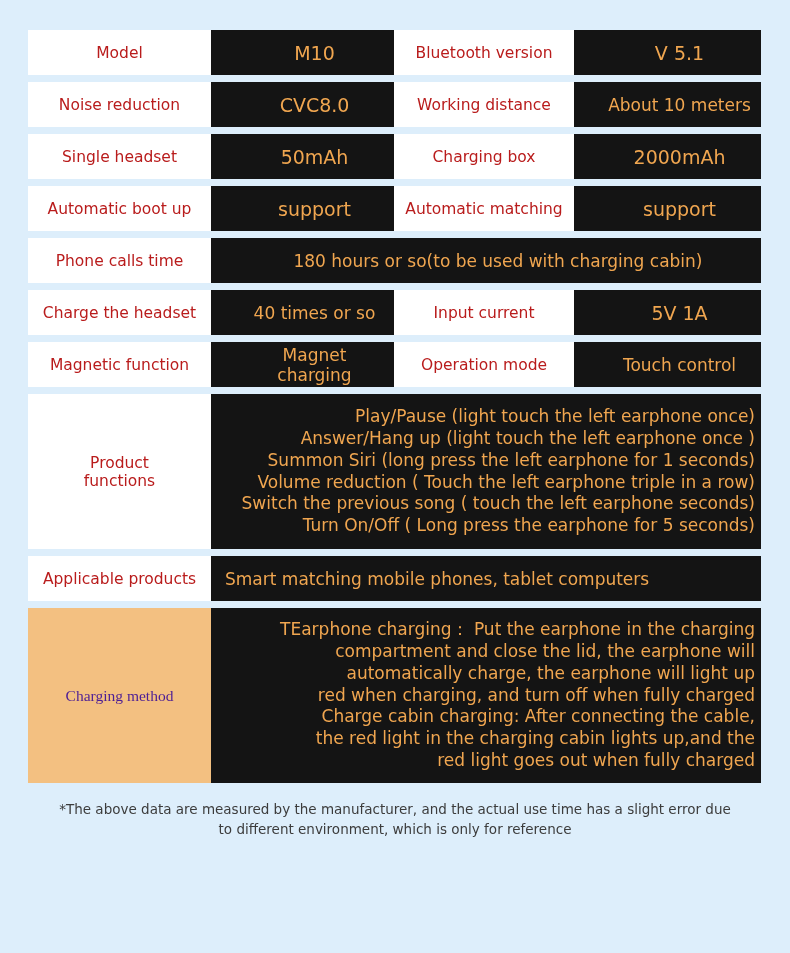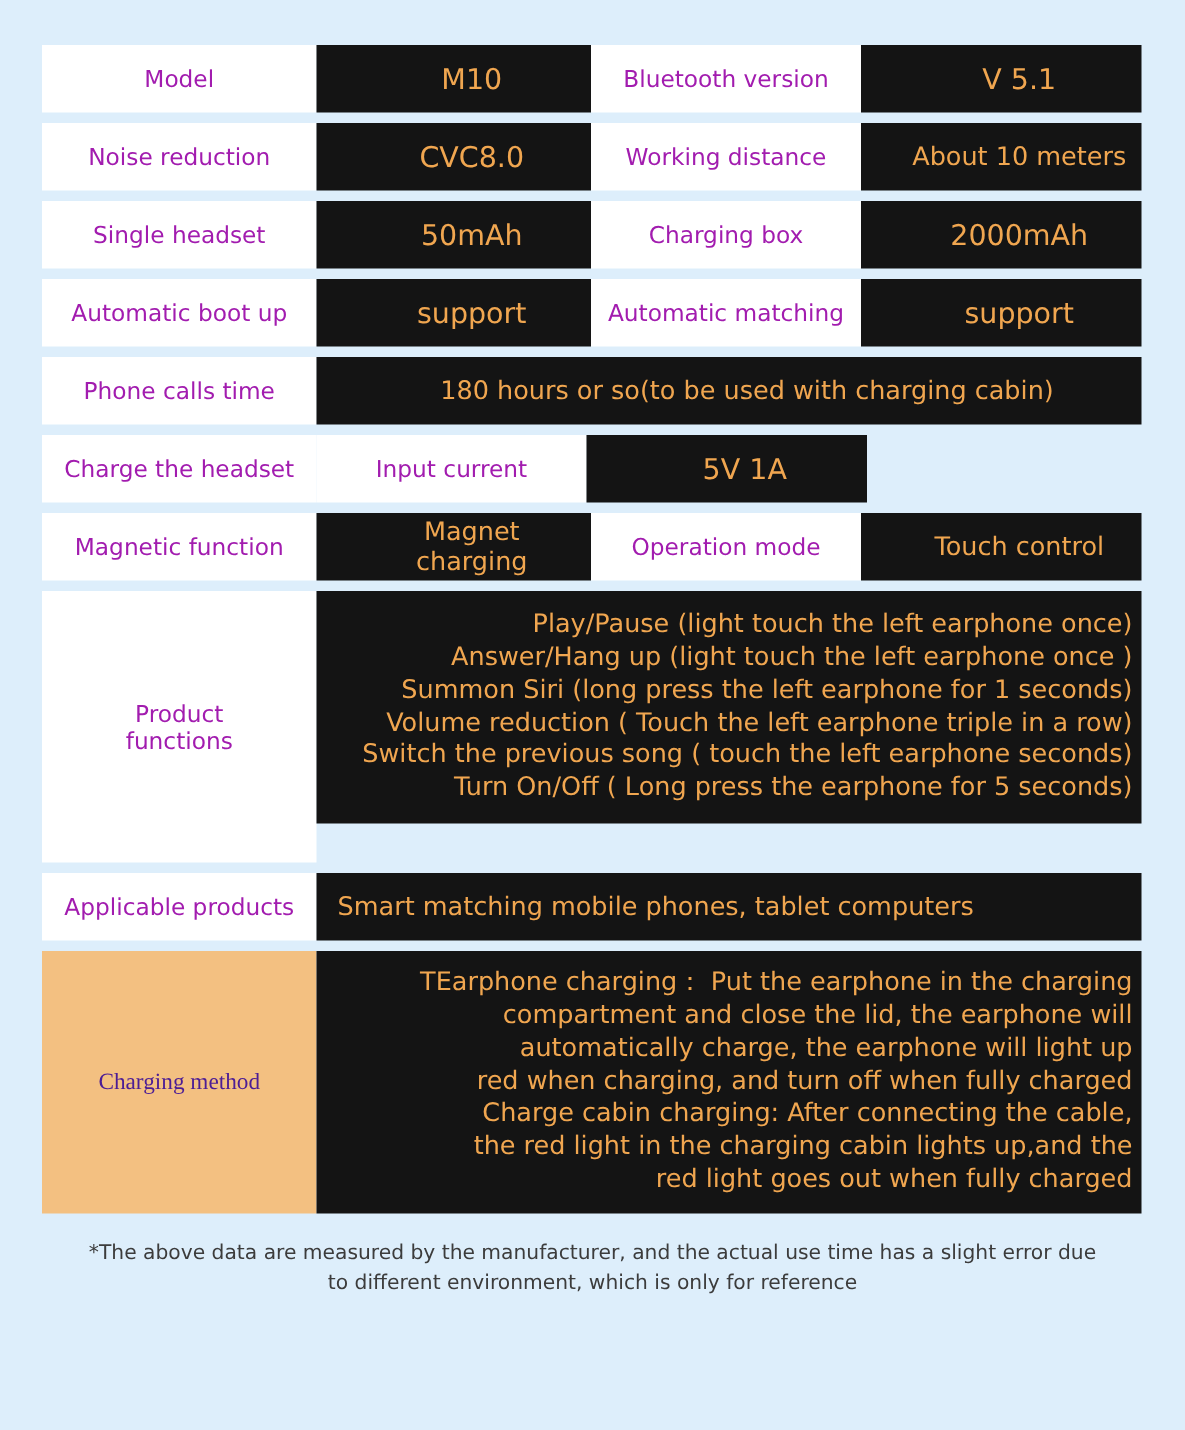--- a/index.html
+++ b/index.html
@@ -29,21 +29,21 @@
   .cell {
     display: flex;
     align-items: center;
     justify-content: center;
     text-align: center;
     box-sizing: border-box;
     padding: 6px 8px;
   }
   .label {
     background: #ffffff;
-    color: #a21caf;
+    color: #b91c1c;
     font-size: 15.5px;
   }
   .value {
     background: #141414;
     color: #f0a650;
     font-size: 19px;
     padding-left: 32px;
   }
   .value.small {
     font-size: 17px;
@@ -124,33 +124,34 @@
   </div>
 
 
   <div class="row row-2col">
     <div class="cell label c-lab1 h-sm">Phone calls time</div>
     <div class="cell value small c-wide h-sm">180 hours or so(to be used with charging cabin)</div>
   </div>
 
   <div class="row">
     <div class="cell label c-lab1 h-sm">Charge the headset</div>
+    <div class="cell value small c-val1 h-sm">40 times or so</div>
     <div class="cell label c-lab2 h-sm">Input current</div>
     <div class="cell value c-val2 h-sm">5V 1A</div>
   </div>
 
   <div class="row">
     <div class="cell label c-lab1 h-sm">Magnetic function</div>
     <div class="cell value small c-val1 h-sm">Magnet charging</div>
     <div class="cell label c-lab2 h-sm">Operation mode</div>
     <div class="cell value small c-val2 h-sm">Touch control</div>
   </div>
 
   <div class="row">
-    <div class="cell label c-lab1" style="height:181px; flex-direction:column;">
+    <div class="cell label c-lab1" style="height:155px; flex-direction:column;">
       <span>Product</span>
       <span>functions</span>
     </div>
     <div class="cell value multi c-wide" style="height:155px;">
       <div class="line">Play/Pause (light touch the left earphone once)</div>
       <div class="line">Answer/Hang up (light touch the left earphone once )</div>
       <div class="line">Summon Siri (long press the left earphone for 1 seconds)</div>
       <div class="line">Volume reduction ( Touch the left earphone triple in a row)</div>
       <div class="line">Switch the previous song ( touch the left earphone seconds)</div>
       <div class="line">Turn On/Off ( Long press the earphone for 5 seconds)</div>

